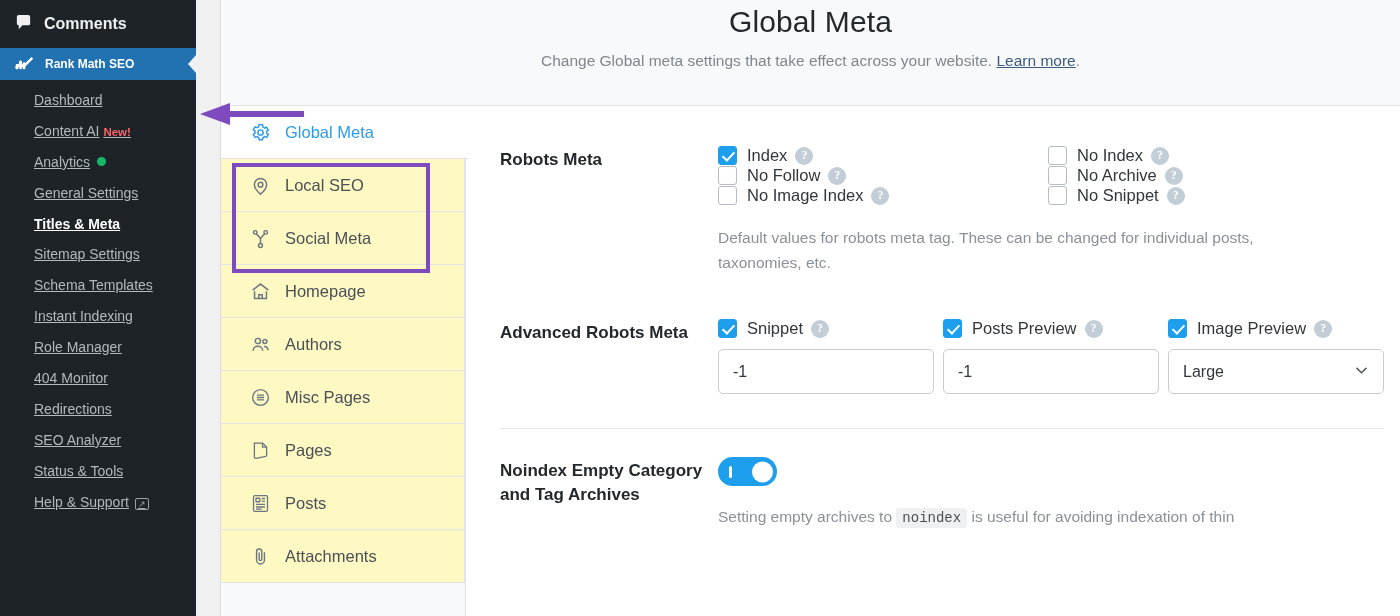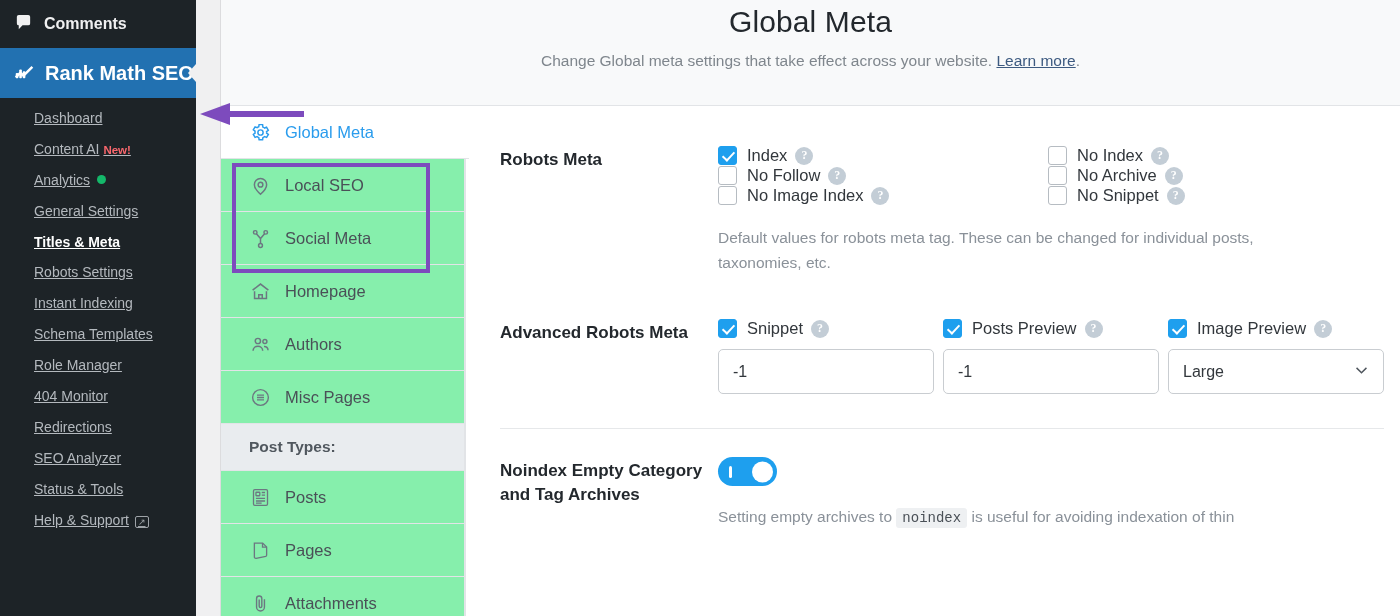--- a/index.html
+++ b/index.html
@@ -30,24 +30,24 @@
   }
   .wp-item.comments {
     height: 48px;
     color: #f0f0f1;
     font-size: 16px;
     font-weight: 600;
     padding-left: 14px;
   }
   .wp-item.comments .ic { margin-right: 11px; }
   .wp-item.rankmath {
-    height: 50px;
+    height: 32px;
     background: #2271b1;
     color: #fff;
-    font-size: 20px;
+    font-size: 12px;
     font-weight: 600;
     position: relative;
   }
   .wp-item.rankmath .ic { margin-right: 10px; }
   .wp-item.rankmath::after {
     content: "";
     position: absolute;
     right: -1px; top: 50%;
     transform: translateY(-50%);
     border-style: solid;
@@ -115,21 +115,21 @@
     background: #f8f9fa;
     border-right: 1px solid #e2e4e7;
     position: relative;
   }
   .tab {
     display: flex; align-items: center;
     height: 53px;
     padding-left: 28px;
     font-size: 16.5px;
     color: #4a5057;
-    background: #86efac;
+    background: #fef9c3;
     border-bottom: 1px solid #e2e4e7;
     border-right: 1px solid #e2e4e7;
     position: relative;
   }
   .tab .tic {
     width: 23px; height: 23px;
     margin-right: 13px;
     flex: 0 0 23px;
     display: flex; align-items: center; justify-content: center;
     color: #6c7781;
@@ -330,23 +330,23 @@
       </span>
       <span>Rank Math SEO</span>
     </div>
 
     <div class="sub-wrap">
         <a class="wp-sub" href="#"><span>Dashboard</span></a>
         <a class="wp-sub" href="#"><span>Content AI</span><span class="badge-new">New!</span></a>
         <a class="wp-sub" href="#"><span>Analytics</span><span class="dot-green"></span></a>
         <a class="wp-sub" href="#"><span>General Settings</span></a>
         <a class="wp-sub current" href="#"><span>Titles &amp; Meta</span></a>
-        <a class="wp-sub" href="#"><span>Robots Settings</span></a>
+        <a class="wp-sub" href="#"><span>Sitemap Settings</span></a>
+        <a class="wp-sub" href="#"><span>Schema Templates</span></a>
         <a class="wp-sub" href="#"><span>Instant Indexing</span></a>
-        <a class="wp-sub" href="#"><span>Schema Templates</span></a>
         <a class="wp-sub" href="#"><span>Role Manager</span></a>
         <a class="wp-sub" href="#"><span>404 Monitor</span></a>
         <a class="wp-sub" href="#"><span>Redirections</span></a>
         <a class="wp-sub" href="#"><span>SEO Analyzer</span></a>
         <a class="wp-sub" href="#"><span>Status &amp; Tools</span></a>
         <a class="wp-sub" href="#"><span>Help &amp; Support</span><span class="ext-ic" style="border: 1px solid rgb(180, 185, 190); padding: 0px 2px; border-radius: 2px; font-size: 9px;">↗</span></a>
       </div>
   </div>
 
   <div class="main">
@@ -422,41 +422,40 @@
           <div class="tab">
             <span class="tic">
               <svg width="21" height="21" viewBox="0 0 24 24" fill="none" stroke="currentColor" stroke-width="1.6">
                 <circle cx="12" cy="12" r="9"></circle>
                 <path d="M8 9.3h8M8 12h8M8 14.7h8"></path>
               </svg>
             </span>
             <span>Misc Pages</span>
           </div>
 
-          <div class="tabs-group-label">Post Types:</div>
+
+          <div class="tab">
+            <span class="tic">
+              <svg width="21" height="21" viewBox="0 0 24 24" fill="none" stroke="currentColor" stroke-width="1.5">
+                <path d="M5 3.5h9.5L19 8v9.5c0 .7-.3 1-1 1.3L7 21c-1 .2-2-.5-2-1.6z"></path>
+                <path d="M14.3 3.6v4.6H19"></path>
+              </svg>
+            </span>
+            <span>Pages</span>
+          </div>
 
           <div class="tab">
             <span class="tic">
               <svg width="21" height="21" viewBox="0 0 24 24" fill="none" stroke="currentColor" stroke-width="1.5">
                 <rect x="4" y="3" width="16" height="18" rx="1.5"></rect>
                 <rect x="6.8" y="6" width="4.4" height="4" rx=".5"></rect>
                 <path d="M13.4 6.3h3.8M13.4 9.3h3.8M6.8 13h10.4M6.8 16h10.4M6.8 18.5h6.5"></path>
               </svg>
             </span>
             <span>Posts</span>
-          </div>
-
-          <div class="tab">
-            <span class="tic">
-              <svg width="21" height="21" viewBox="0 0 24 24" fill="none" stroke="currentColor" stroke-width="1.5">
-                <path d="M5 3.5h9.5L19 8v9.5c0 .7-.3 1-1 1.3L7 21c-1 .2-2-.5-2-1.6z"></path>
-                <path d="M14.3 3.6v4.6H19"></path>
-              </svg>
-            </span>
-            <span>Pages</span>
           </div>
 
           <div class="tab">
             <span class="tic">
               <svg width="21" height="21" viewBox="0 0 24 24" fill="none" stroke="currentColor" stroke-width="1.6">
                 <path d="M16.5 7v9a4.5 4.5 0 01-9 0V6.5a3 3 0 016 0V15a1.5 1.5 0 01-3 0V7.5"></path>
               </svg>
             </span>
             <span>Attachments</span>
           </div>

